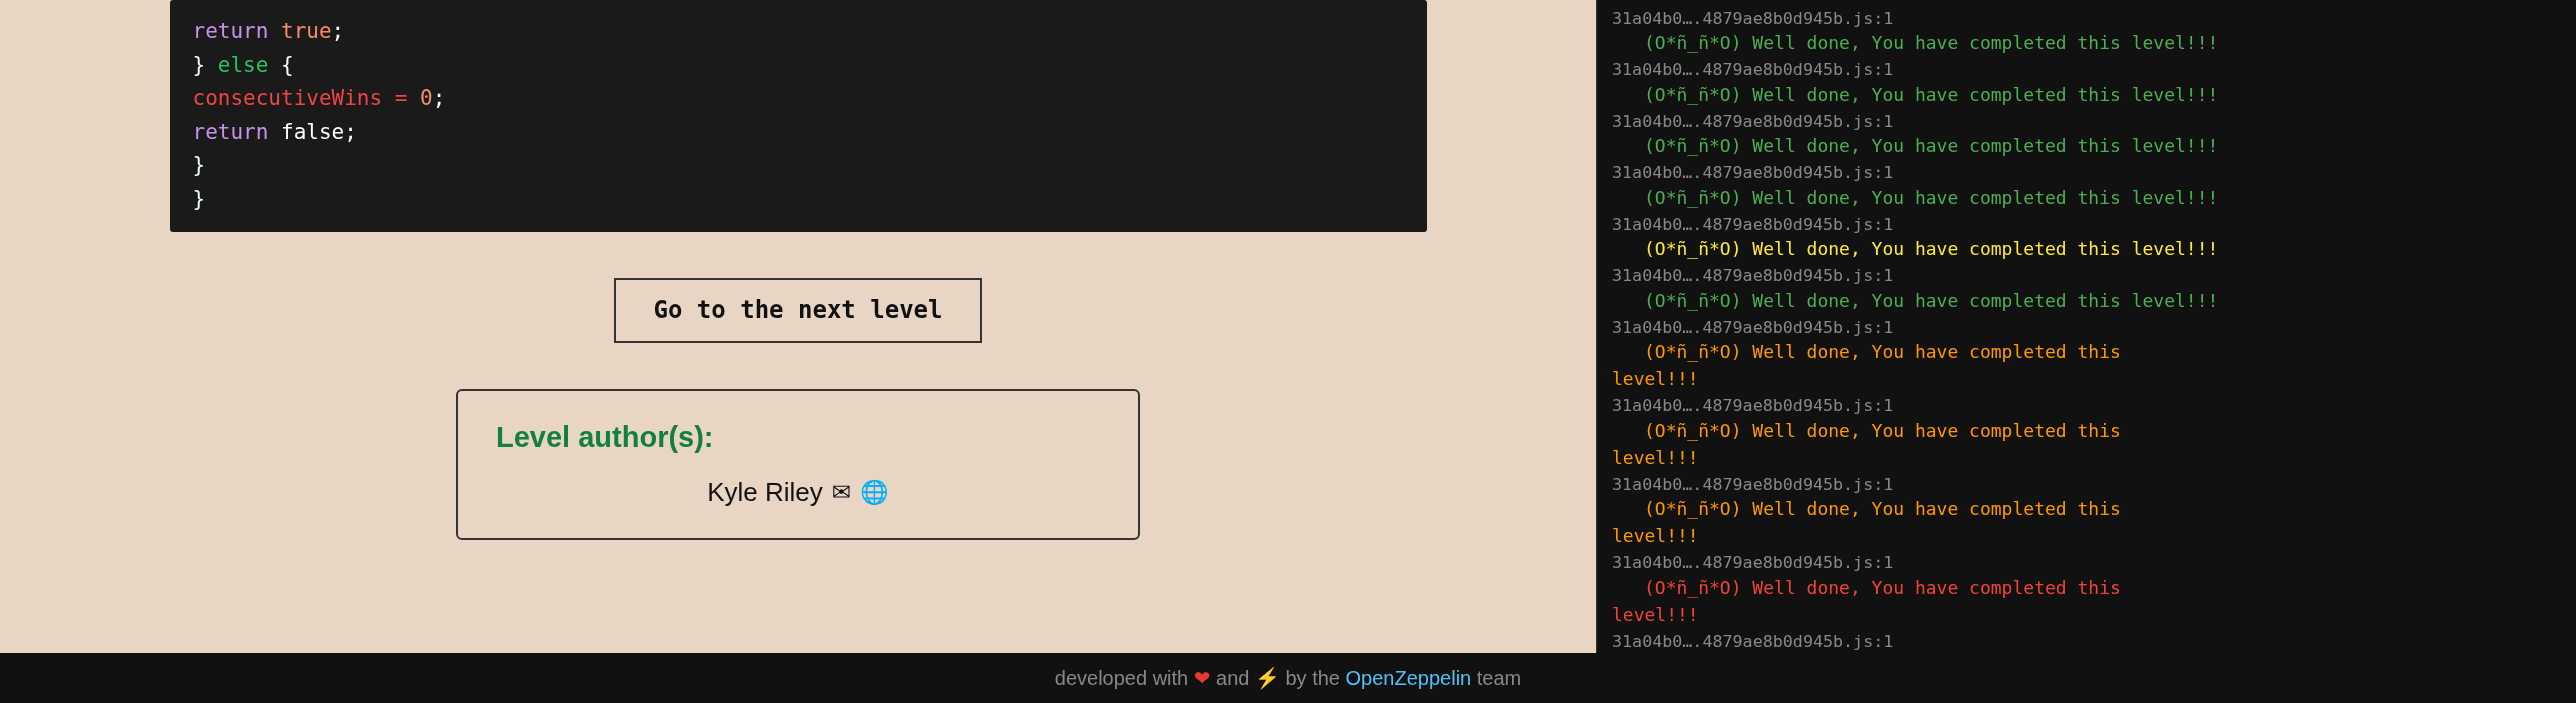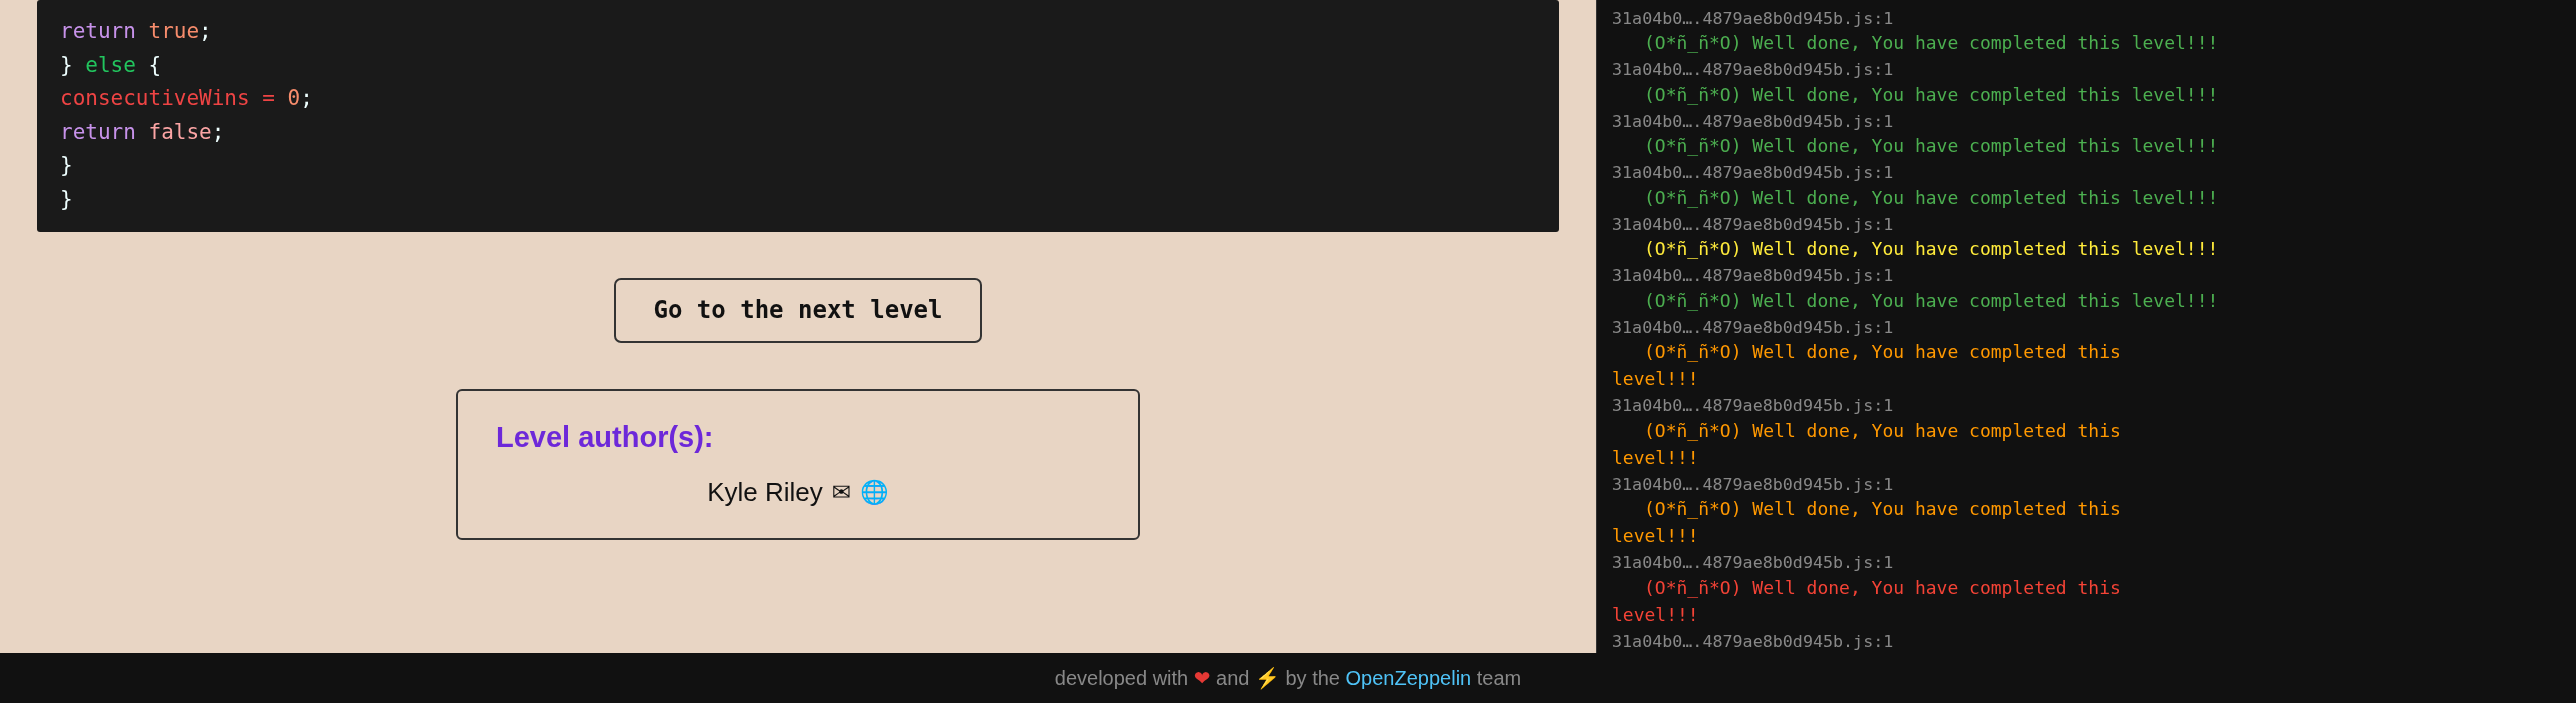--- a/index.html
+++ b/index.html
@@ -25,21 +25,21 @@
       background: #e8d5c4;
       display: flex;
       flex-direction: column;
       align-items: center;
       padding-top: 0;
       overflow: hidden;
     }
 
     .code-block {
       background: #1a1a1a;
-      width: 1522px;
+      width: 1257px;
       border-radius: 3px;
       padding: 15px 23px;
       font-size: 21px;
       line-height: 1.6;
       color: #ccc;
       margin-top: 0;
     }
 
     .code-line { display: block; }
 
@@ -48,21 +48,21 @@
       gap: 23px;
       margin-top: 46px;
       margin-bottom: 46px;
     }
 
     .btn {
       padding: 16.7px 38px;
       font-size: 24px;
       font-weight: 600;
       border: none;
-      border-radius: 7px;
+      border-radius: 0;
       cursor: pointer;
       font-family: monospace;
     }
 
     .btn-outline {
       background: transparent;
       border: 2.3px solid #333;
       color: #111;
     }
 
@@ -75,21 +75,21 @@
       border: 2.3px solid #333;
       border-radius: 6px;
       width: 684px;
       padding: 30px 38px;
       background: transparent;
     }
 
     .author-title {
       font-size: 29px;
       font-weight: 700;
-      color: #6d28d9;
+      color: #15803d;
       margin-bottom: 23px;
       font-family: sans-serif;
     }
 
     .author-name {
       font-size: 26px;
       color: #111;
       font-family: sans-serif;
       display: flex;
       align-items: center;
@@ -165,21 +165,21 @@
 
 <div class="main-container">
 
   <div class="left-panel">
 
     <div class="code-block">
       <code>
         <span class="code-line"><span style="color:#eeffff">    </span><span style="color:#c792ea">return</span><span style="color:#eeffff"> </span><span style="color:#f78c6c">true</span><span style="color:#eeffff">;</span></span>
         <span class="code-line"><span style="color:#eeffff">  } </span><span style="color:#22c55e">else</span><span style="color:#eeffff"> {</span></span>
         <span class="code-line"><span style="color:#ef4444">    consecutiveWins = </span><span style="color:#f78c6c">0</span><span style="color:#eeffff">;</span></span>
-        <span class="code-line"><span style="color:#eeffff">    </span><span style="color:#c792ea">return</span><span style="color:#eeffff"> </span><span style="color:#fca5a5">false</span><span style="color:#eeffff">;</span></span>
+        <span class="code-line"><span style="color:#eeffff">    </span><span style="color:#c792ea">return</span><span style="color:#eeffff"> </span><span style="color:#ffffff">false</span><span style="color:#eeffff">;</span></span>
         <span class="code-line"><span style="color:#eeffff">  }</span></span>
         <span class="code-line"><span style="color:#eeffff">}</span></span>
       </code>
     </div>
 
     <div class="buttons-row">
       <button class="btn btn-outline">Go to the next level</button>
     </div>
 
     <div class="author-card">

